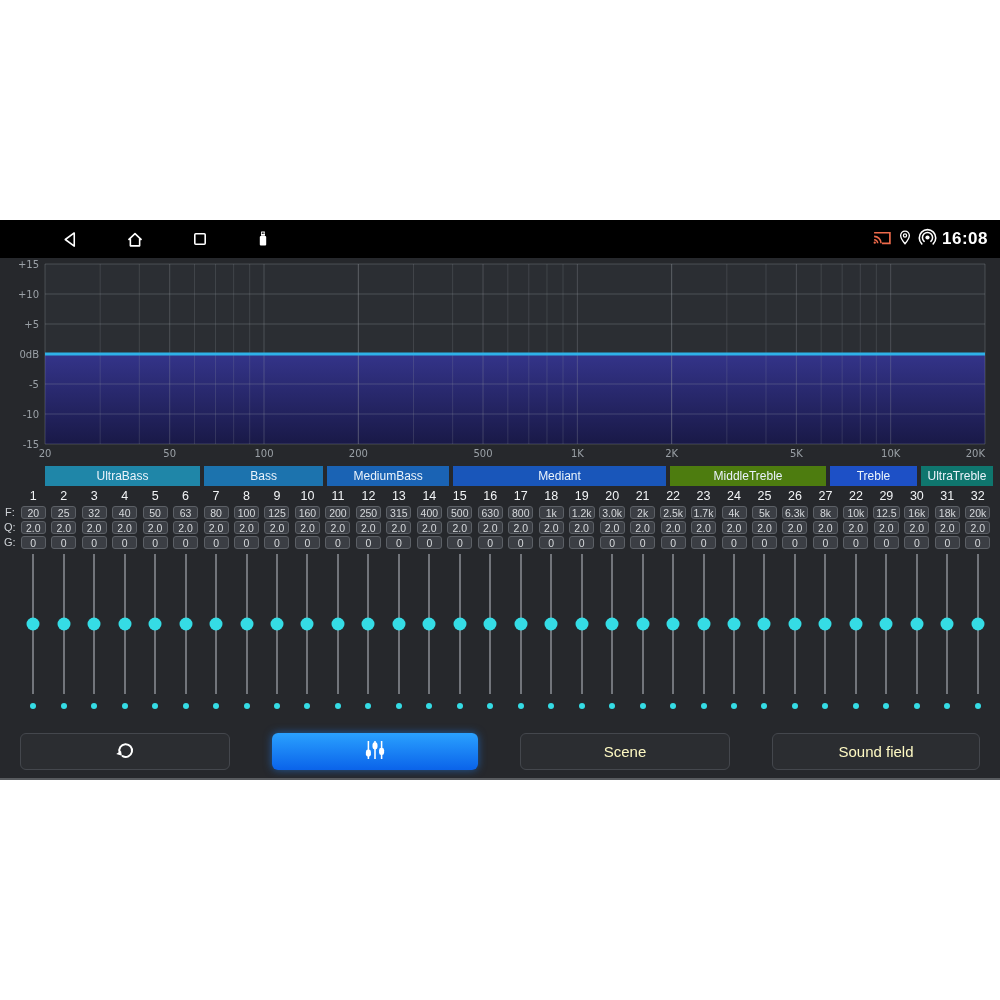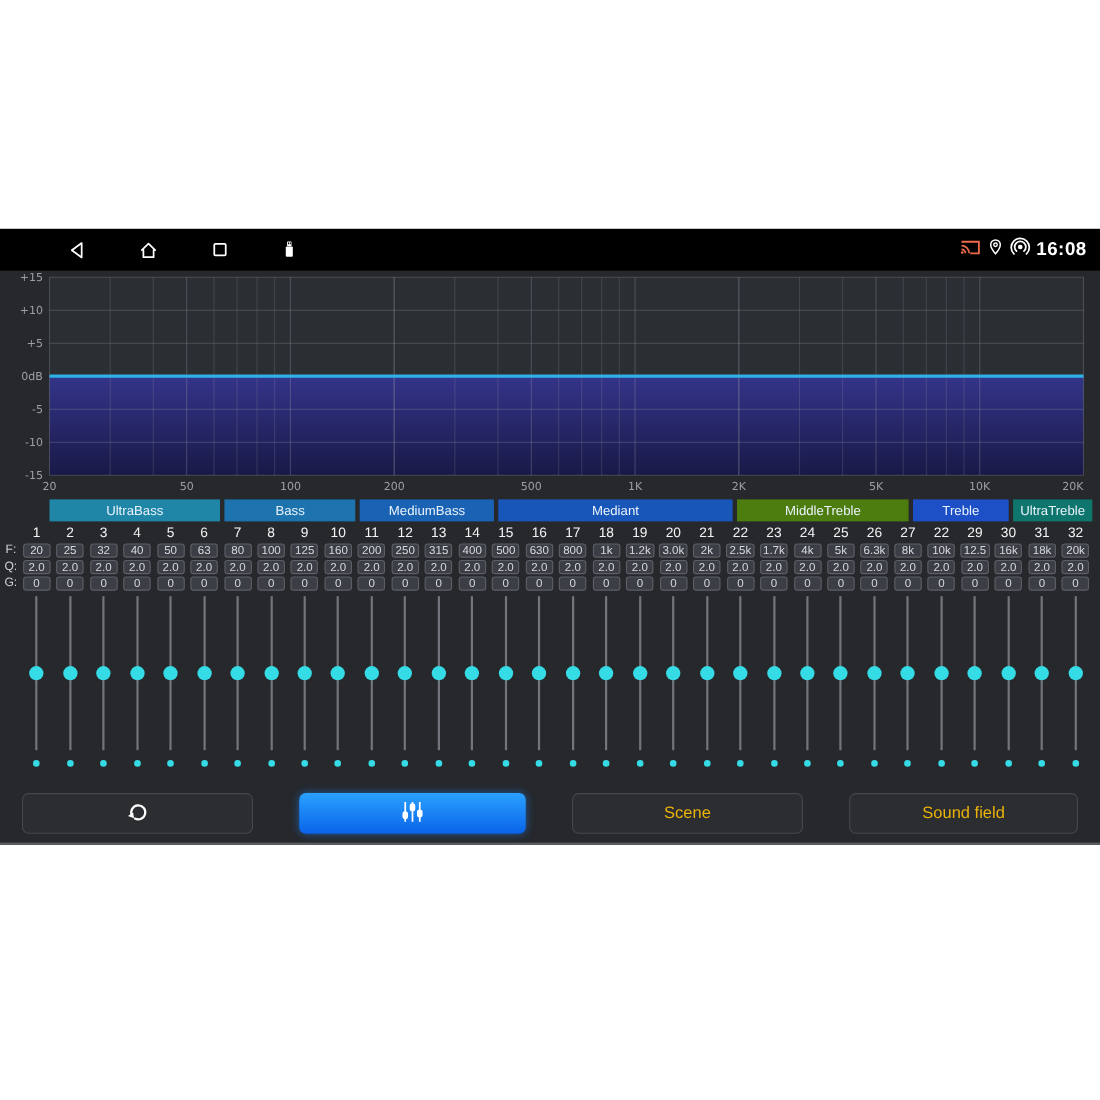--- a/index.html
+++ b/index.html
@@ -1,17 +1,17 @@
 <!DOCTYPE html>
 <html><head>
 <meta charset="utf-8">
 <style>
   html,body{margin:0;padding:0;background:#ffffff;width:1000px;height:1000px;
     font-family:"Liberation Sans", sans-serif;}
-  .screen{position:absolute;top:208px;left:0;width:1000px;height:558px;
+  .screen{position:absolute;top:220px;left:0;width:1000px;height:558px;
     background:#26282c;border-bottom:2px solid #595c60;overflow:hidden;}
   
   .status-bar{height:38px;background:#000;display:flex;align-items:center;}
   .nav-icons{display:flex;gap:46px;margin-left:60px;align-items:center;}
   .nav-icons svg{display:block;}
   .status-right{margin-left:auto;margin-right:12px;display:flex;align-items:center;gap:5px;}
   .time{color:#fff;font-size:17px;font-weight:700;letter-spacing:0.5px;}
   
   #eq-chart{display:block;}
   .axlbl{font:10px "DejaVu Sans", sans-serif;fill:#9aa0a6;}
@@ -33,21 +33,21 @@
   .sliders{margin-top:5px;height:140px;}
   .slider{position:relative;display:flex;justify-content:center;}
   .track{width:2px;height:100%;background:#72757b;}
   .knob{position:absolute;top:50%;left:50%;transform:translate(-50%,-50%);
     width:13px;height:13px;border-radius:50%;}
   .dots{margin-top:9px;height:6px;}
   .dot{width:6px;height:6px;border-radius:50%;margin:0 auto;}
   
   .button-row{display:flex;justify-content:space-between;padding:0 20px;margin-top:24px;}
   .btn{height:37px;border-radius:6px;display:flex;align-items:center;justify-content:center;
-    background:#2b2d31;border:1px solid #44474d;color:#eab308;font-size:15px;box-sizing:border-box;}
+    background:#2b2d31;border:1px solid #44474d;color:#fef9c3;font-size:15px;box-sizing:border-box;}
   .btn-reset{width:210px;}
   .btn-eq{width:206px;border:none;background:linear-gradient(#2aa1ff,#0a63ea);
     box-shadow:0 0 8px rgba(30,130,250,.55);}
   .btn-scene{width:210px;}
   .btn-sound{width:208px;}
 </style>
 </head>
 <body>
 
 <div class="screen">

